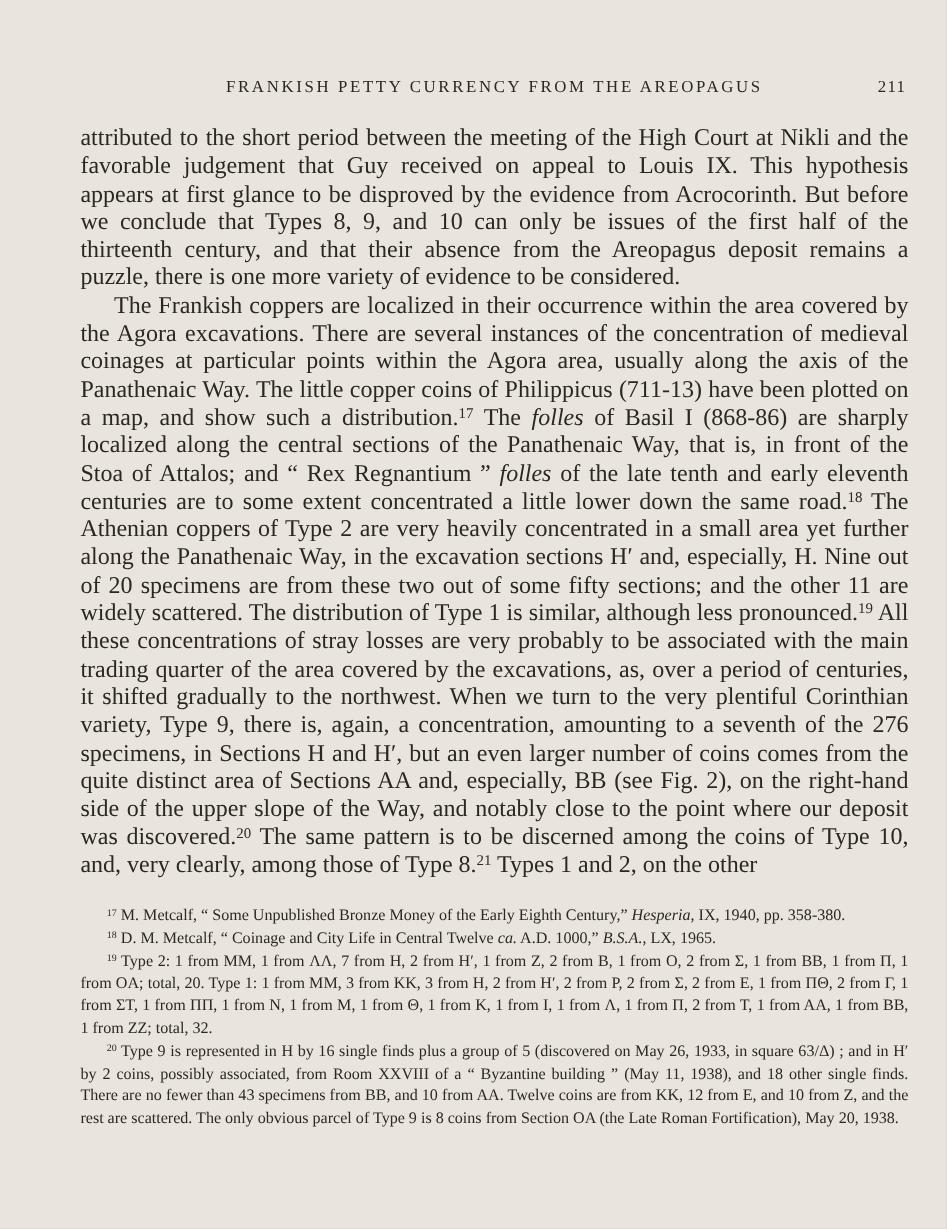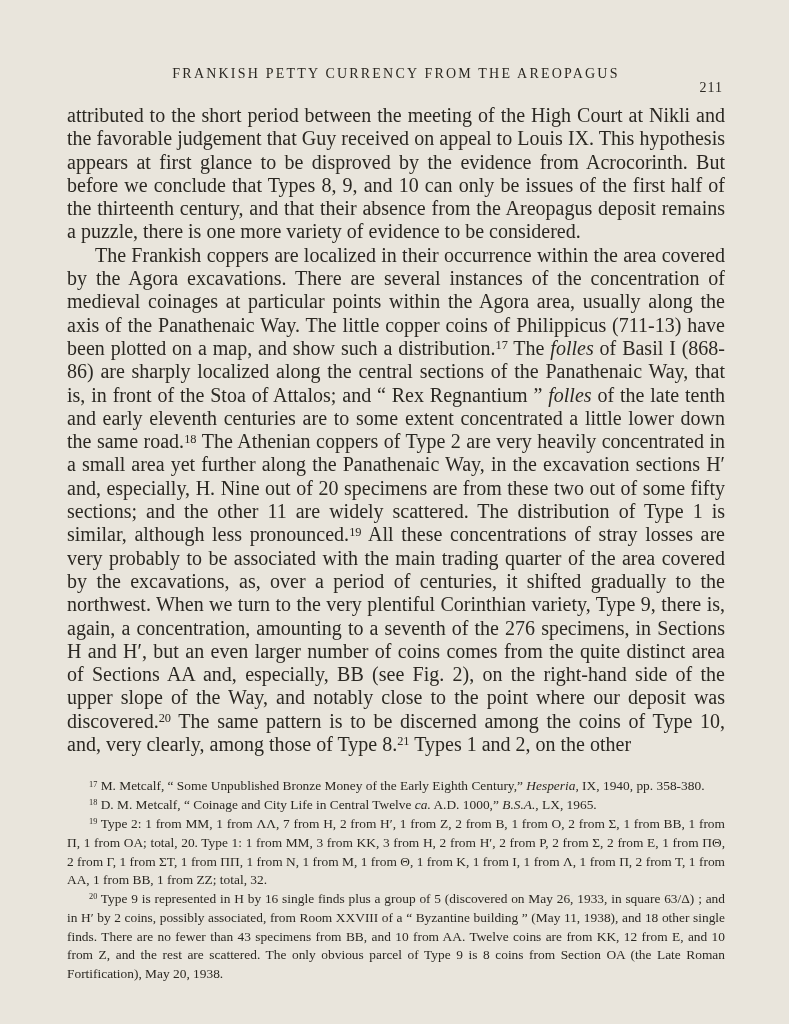--- a/index.html
+++ b/index.html
@@ -9,36 +9,36 @@
   }
   .page {
     position: relative;
     width: 789px;
     height: 1024px;
     margin: 0 auto;
     background: #e9e5dc;
     color: #2b2822;
     font-family: "Liberation Serif", "DejaVu Serif", serif;
     box-sizing: border-box;
-    padding: 66px 64px 0 67px;
+    padding: 66px 32px 0 67px;
     overflow: hidden;
   }
   .running-header {
     position: relative;
     text-align: center;
     font-size: 14px;
     letter-spacing: 2.2px;
     height: 20px;
     margin-bottom: 18px;
     white-space: nowrap;
   }
   .page-number {
     position: absolute;
     right: 2px;
-    top: 14px;
+    top: 0;
     letter-spacing: 1px;
   }
   .body-text p {
     margin: 0;
     font-size: 20px;
     line-height: 23.3px;
     text-align: justify;
   }
   .body-text p.indent {
     text-indent: 28px;

